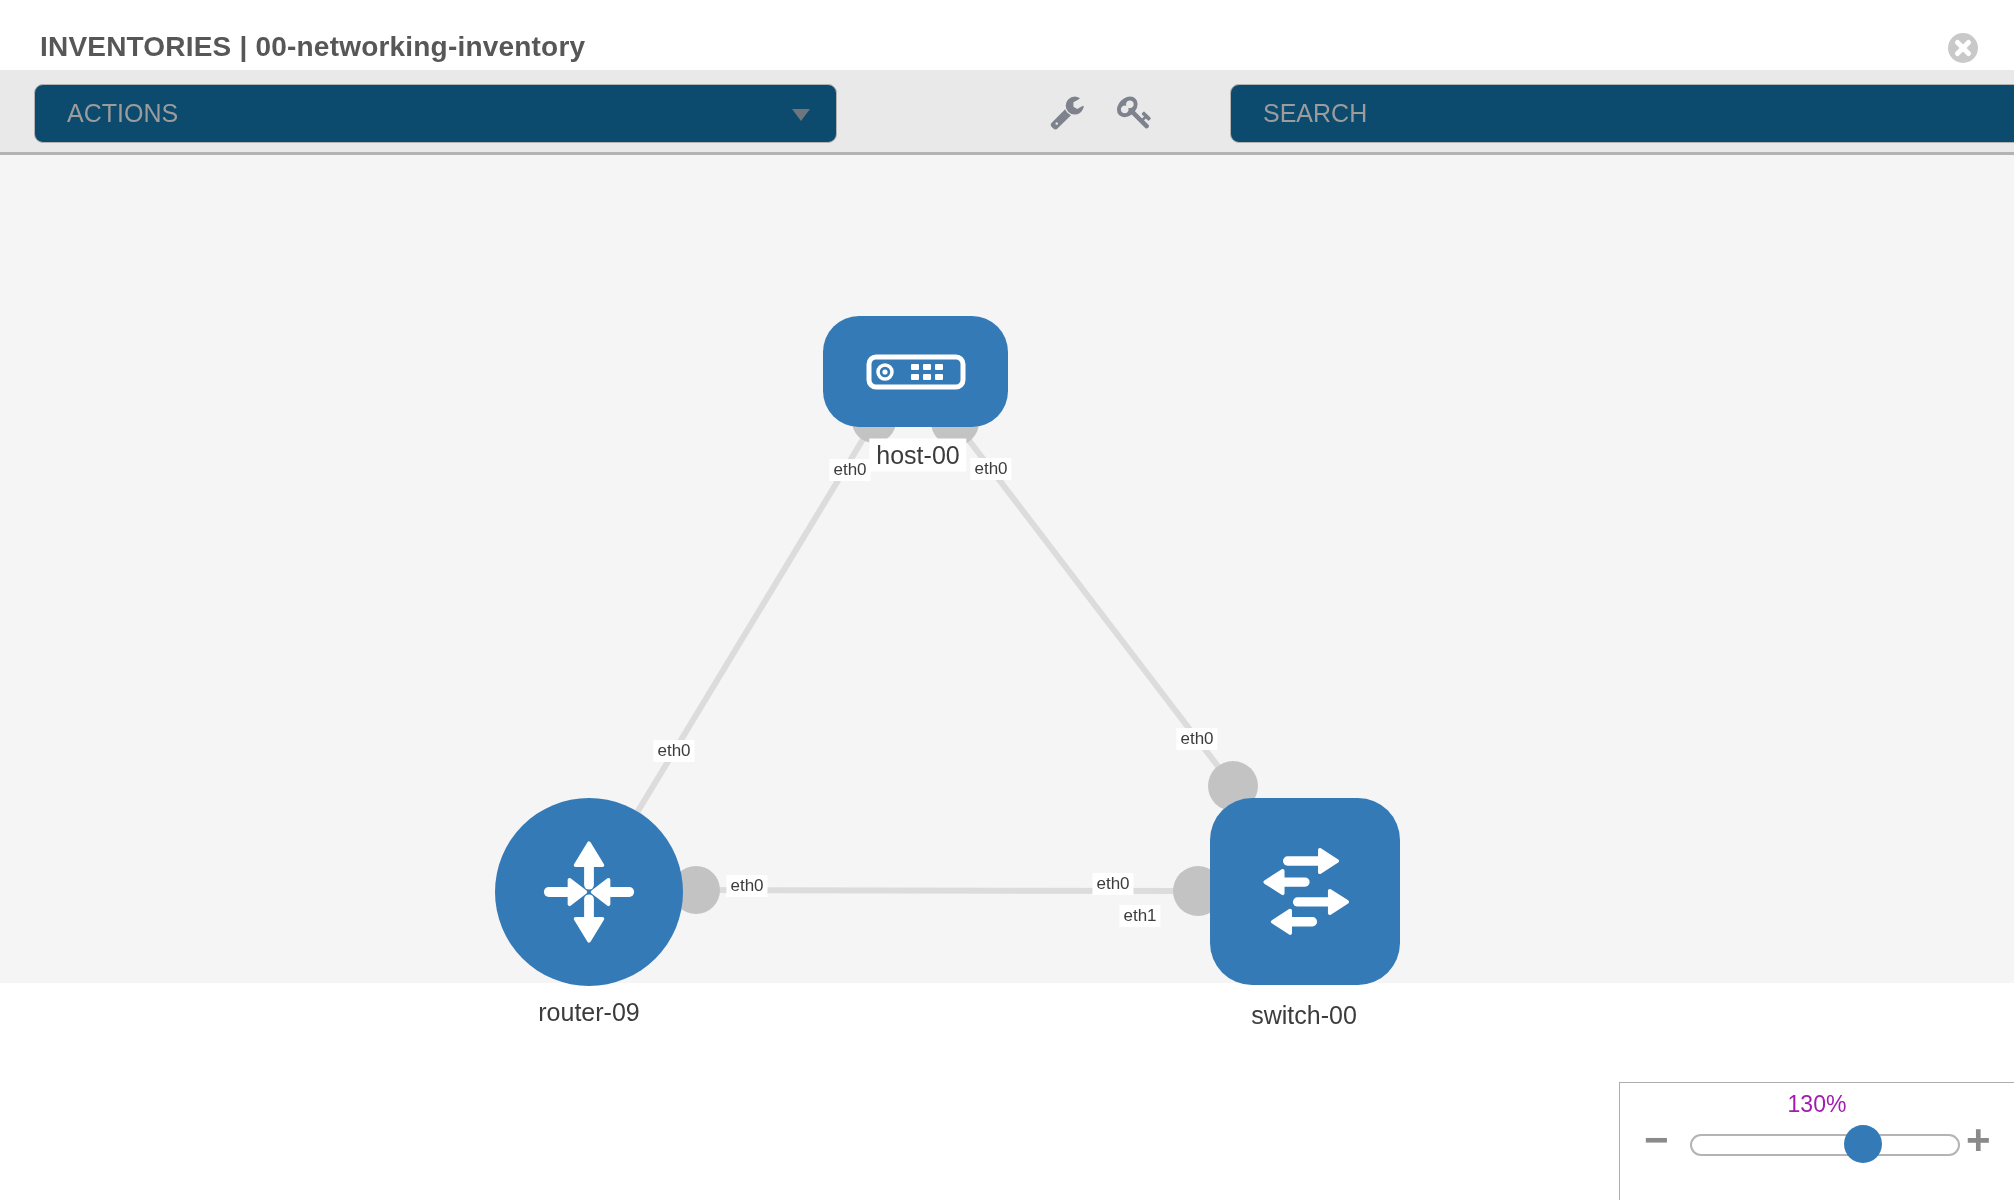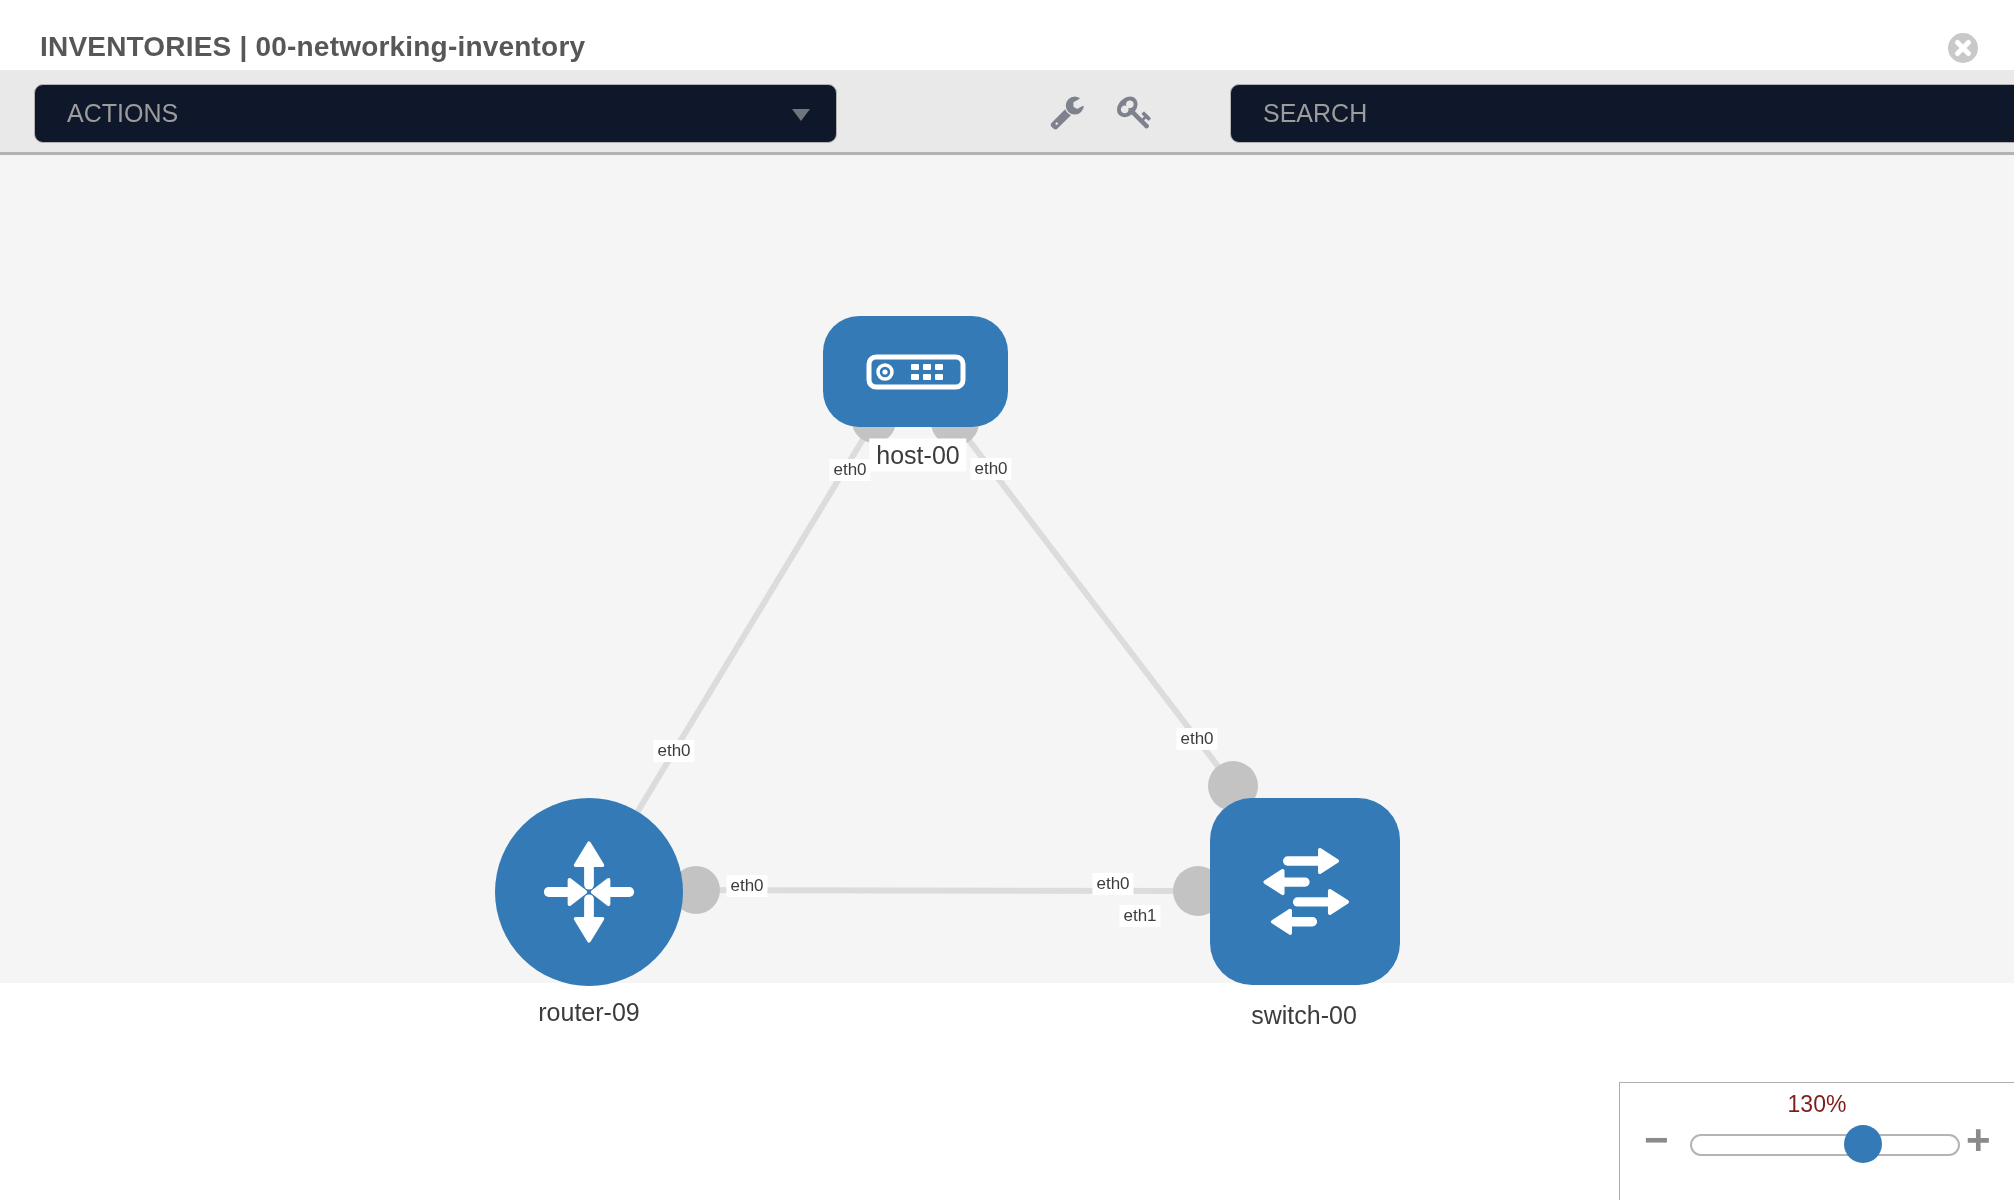--- a/index.html
+++ b/index.html
@@ -17,21 +17,21 @@
     position:absolute;left:40px;top:0;line-height:66px;
     font-size:28px;font-weight:700;color:#575757;letter-spacing:.2px;
   }
   .close-btn{position:absolute;left:1948px;top:19px;width:30px;height:30px;cursor:pointer;}
   
   .toolbar{
     position:absolute;left:0;top:70px;width:2014px;height:85px;background:#e9e9e9;
     border-bottom:3px solid #b3b3b3;box-sizing:border-box;
   }
   .select-box{
-    position:absolute;top:14px;height:59px;background:#0f172a;
+    position:absolute;top:14px;height:59px;background:#0c4a6e;
     border:1px solid #b3b3b3;border-radius:9px;box-sizing:border-box;
   }
   .select-box .select-label{
     position:absolute;left:32px;top:0;line-height:57px;font-size:25px;color:#9c9c9c;
   }
   .select-caret{
     position:absolute;right:26px;top:24px;width:0;height:0;
     border-left:9px solid transparent;border-right:9px solid transparent;
     border-top:12px solid #70757d;
   }
@@ -53,21 +53,21 @@
     position:absolute;z-index:3;transform:translate(-50%,-50%);
     background:#ffffff;color:#3c3c3c;white-space:nowrap;
   }
   .lbl-node{font-size:25px;padding:2px 7px;}
   .lbl-if{font-size:17px;padding:1px 4px;}
   
   .zoom-panel{
     position:absolute;left:1619px;top:927px;width:395px;height:118px;background:#ffffff;
     border-top:1px solid #adadad;border-left:1px solid #adadad;box-sizing:border-box;z-index:4;
   }
-  .zoom-value{position:absolute;top:8px;left:0;width:100%;text-align:center;font-size:23px;color:#7f1d1d;}
+  .zoom-value{position:absolute;top:8px;left:0;width:100%;text-align:center;font-size:23px;color:#a21caf;}
   .zoom-minus,.zoom-plus{
     position:absolute;top:36px;font-size:42px;font-weight:700;color:#8a8a8a;line-height:1;cursor:pointer;
   }
   .zoom-minus{left:24px;}
   .zoom-plus{left:346px;}
   .zoom-track{
     position:absolute;left:70px;top:51px;width:266px;height:18px;background:#ffffff;
     border:2px solid #b4b4b4;border-radius:11px;cursor:pointer;
   }
   .zoom-thumb{

